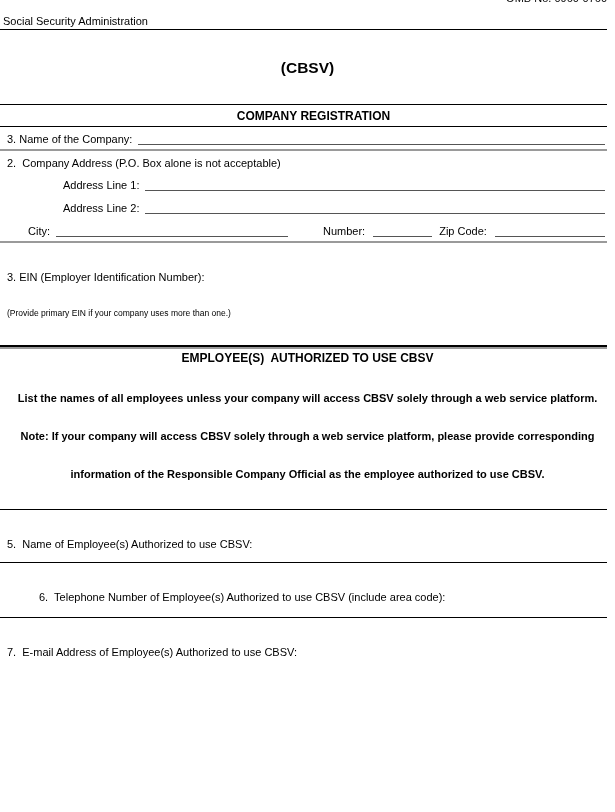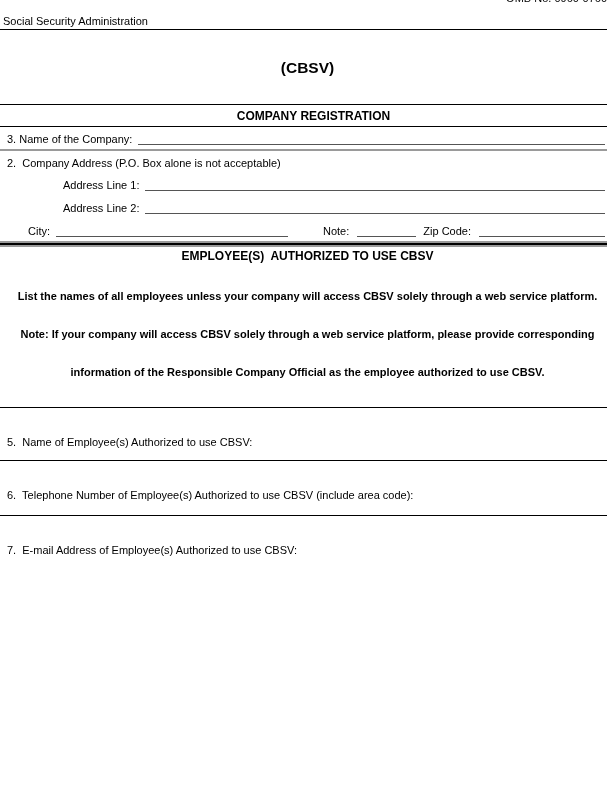--- a/index.html
+++ b/index.html
@@ -49,21 +49,21 @@
 
   
   .f4{padding:5px 10px 0 7px;height:36px;}
 
   .note-box{padding:4px 8px 3px 7px;font-size:10.5px;line-height:12.5px;}
 
   .bold-instructions{text-align:center;font-weight:bold;font-size:11px;line-height:12.6px;padding:1px 6px 3px 6px;}
 
   .field-tall{padding:4px 10px 0 7px;}
   .ft5{height:52px;}
-  .ft6{height:54px;}
+  .ft6{height:54px;margin-left:32px;}
   .ft7{height:51px;}
 </style>
 </head>
 <body>
 
 <div class="page">
 
   <div class="topbar">
     <div class="agency">Social Security Administration</div>
     <div class="approved">
@@ -92,27 +92,31 @@
     <span class="lbl">Address Line 1:</span>
     <span class="input-line"></span>
   </div>
   <div class="addr-row">
     <span class="lbl">Address Line 2:</span>
     <span class="input-line"></span>
   </div>
   <div class="city-row">
     <span class="lbl">City:</span>
     <span class="input-line city"></span>
-    <span class="lbl mid">Note:</span>
+    <span class="lbl mid">Number:</span>
     <span class="input-line state"></span>
     <span class="lbl mid2">Zip Code:</span>
     <span class="input-line zip"></span>
   </div>
   <div class="hr-gray"></div>
 
+  <div class="f3">
+    <div class="lbl">3. EIN (Employer Identification Number):</div>
+    <div class="f3-note">(Provide primary EIN if your company uses more than one.)</div>
+  </div>
   <div class="hr-black"></div>
 
   <div class="hr-black"></div>
 
   <div class="hr-gray"></div>
 
   <div class="section-header" style="padding:2px 0 1px 0;">EMPLOYEE(S)  AUTHORIZED TO USE CBSV</div>
   <div class="bold-instructions">
     <div>List the names of all employees unless your company will access CBSV solely through a web service platform.</div>
     <div>Note: If your company will access CBSV solely through a web service platform, please provide corresponding</div>

